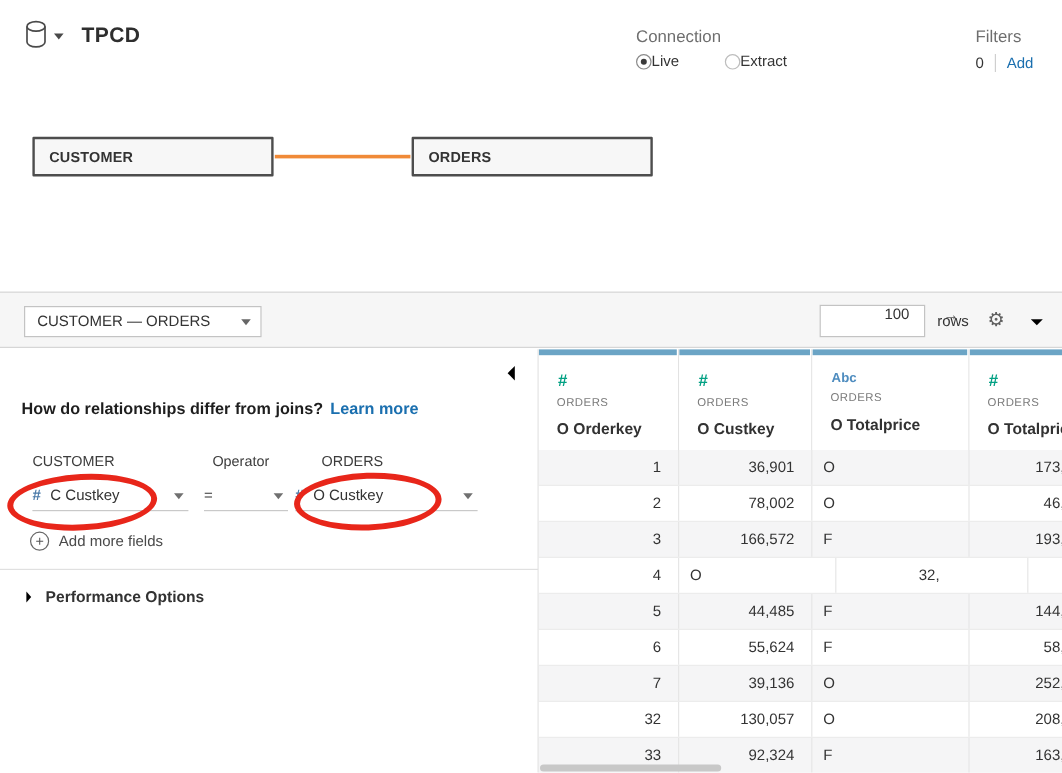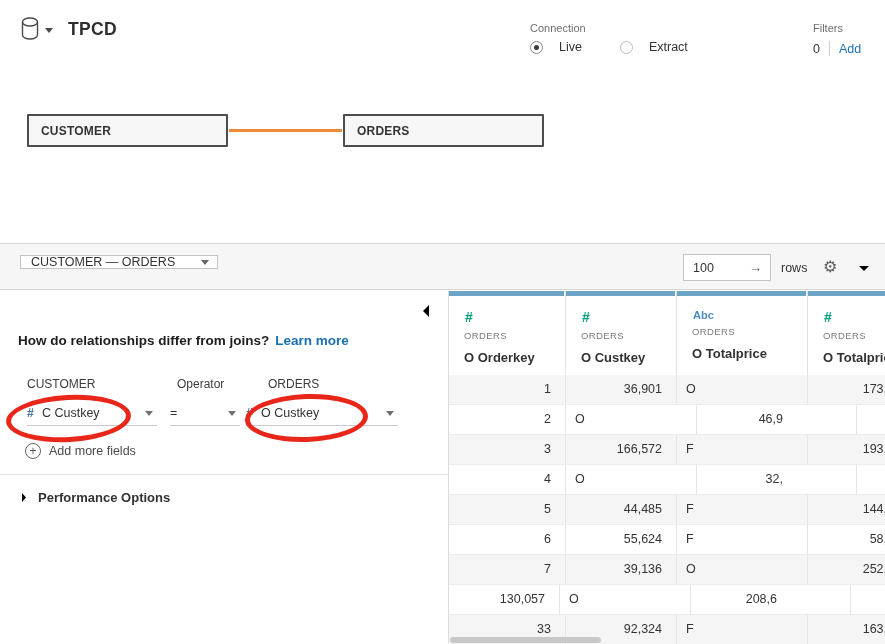--- a/index.html
+++ b/index.html
@@ -7,43 +7,43 @@
   body { font-family:"Liberation Sans","DejaVu Sans",sans-serif; background:#fff; color:#333; }
   .screen { position:relative; width:885px; height:644px; overflow:hidden; background:#fff; }
 
   
   .brand { position:absolute; left:20px; top:16px; display:flex; align-items:center; }
   .db-icon { width:22px; height:26px; }
   .db-caret { width:0;height:0;border-left:4px solid transparent;border-right:4px solid transparent;border-top:5px solid #4a4a4a; margin:2px 0 0 3px; }
   .app-title { font-size:17.5px; font-weight:700; color:#2e2e2e; margin-left:15px; letter-spacing:.3px; }
 
   .connection { position:absolute; left:530px; top:22px; }
-  .group-label { font-size:11px; color:#6e6e6e; }
+  .group-label { font-size:14px; color:#6e6e6e; }
   .radio-row { display:flex; align-items:center; margin-top:6px; gap:38px; }
-  .radio-opt { display:flex; align-items:flex-end; gap:16px; font-size:12.5px; color:#333; cursor:default; }
+  .radio-opt { display:flex; align-items:flex-end; gap:0; font-size:12.5px; color:#333; cursor:default; }
   .radio { width:13px; height:13px; border-radius:50%; border:1px solid #8a8a8a; background:#fff; position:relative; }
   .radio.sel::after { content:""; position:absolute; left:3px; top:3px; width:5px; height:5px; border-radius:50%; background:#3b3b3b; }
   .radio.unsel { border-color:#bdbdbd; }
 
   .filters { position:absolute; left:813px; top:22px; }
   .filters-row { display:flex; align-items:center; margin-top:7px; font-size:12.5px; }
   .filters-count { color:#333; }
   .vdiv { width:1px; height:15px; background:#cfcfcf; margin:0 9px; }
   .link { color:var(--link-blue); cursor:pointer; }
 
   
   .tbl-box { position:absolute; width:201px; height:33px; background:#f7f7f7; border:2px solid #4d4d4d; border-radius:1px; display:flex; align-items:center; padding-left:12px; font-size:12px; font-weight:bold; color:#333; letter-spacing:.2px; cursor:pointer; }
   .noodle { position:absolute; left:229px; top:129px; width:113px; height:3px; background:var(--accent-orange); cursor:pointer; }
 
   
   .toolbar { position:absolute; left:0; top:243px; width:885px; height:47px; background:#f6f6f6; border-top:1px solid #d6d6d6; border-bottom:1px solid #d6d6d6; }
-  .rel-selector { position:absolute; left:20px; top:11px; width:198px; height:14px; background:#fff; border:1px solid #c3c3c3; display:flex; align-items:center; padding:0 8px 0 10px; font-size:12.5px; color:#333; cursor:pointer; }
+  .rel-selector { position:absolute; left:20px; top:11px; width:198px; height:26px; background:#fff; border:1px solid #c3c3c3; display:flex; align-items:center; padding:0 8px 0 10px; font-size:12.5px; color:#333; cursor:pointer; }
   .rel-selector .caret { margin-left:auto; }
   .caret { width:0; height:0; border-left:4.5px solid transparent; border-right:4.5px solid transparent; border-top:5px solid #666; }
-  .rows-box { position:absolute; left:683px; top:10px; width:88px; height:27px; background:#fff; border:1px solid #c3c3c3; display:flex; align-items:center; }
+  .rows-box { position:absolute; left:683px; top:10px; width:88px; height:27px; background:#fff; border:1px solid #c3c3c3; display:flex; align-items:flex-start;padding-left:44px; }
   .rows-box input { border:none; outline:none; width:58px; font-size:12.5px; color:#333; padding-left:9px; font-family:inherit; background:transparent; }
   .go-arrow { font-size:13px; color:#555; margin-left:auto; padding-right:8px; cursor:pointer; }
   .rows-label { position:absolute; left:781px; top:17px; font-size:12.5px; color:#333; }
   .gear { position:absolute; left:823px; top:13px; font-size:16px; color:#5f5f5f; cursor:pointer; font-family:"DejaVu Sans",sans-serif; }
   .chev-down { position:absolute; left:857px; top:20px; cursor:pointer; }
 
   
   .main { position:absolute; left:0; top:291px; width:885px; height:353px; }
   .left-panel { position:absolute; left:0; top:0; width:449px; height:353px; background:#fff; border-right:1px solid #dcdcdc; }
   .collapse { position:absolute; left:421px; top:12px; cursor:pointer; }
@@ -222,20 +222,21 @@
         </div>
       <div>
           <div class="grow odd">
             <div class="gcell c0 right">1</div>
             <div class="gcell c1 right">36,901</div>
             <div class="gcell c2 left">O</div>
             <div class="gcell c3 clip">173,6</div>
           </div>
           <div class="grow even">
             <div class="gcell c0 right">2</div>
+            <div class="gcell c1 right">78,002</div>
             <div class="gcell c2 left">O</div>
             <div class="gcell c3 clip">46,9</div>
           </div>
           <div class="grow odd">
             <div class="gcell c0 right">3</div>
             <div class="gcell c1 right">166,572</div>
             <div class="gcell c2 left">F</div>
             <div class="gcell c3 clip">193,8</div>
           </div>
           <div class="grow even">
@@ -255,20 +256,21 @@
             <div class="gcell c2 left">F</div>
             <div class="gcell c3 clip">58,7</div>
           </div>
           <div class="grow odd">
             <div class="gcell c0 right">7</div>
             <div class="gcell c1 right">39,136</div>
             <div class="gcell c2 left">O</div>
             <div class="gcell c3 clip">252,0</div>
           </div>
           <div class="grow even">
+            <div class="gcell c0 right">32</div>
             <div class="gcell c1 right">130,057</div>
             <div class="gcell c2 left">O</div>
             <div class="gcell c3 clip">208,6</div>
           </div>
           <div class="grow odd">
             <div class="gcell c0 right">33</div>
             <div class="gcell c1 right">92,324</div>
             <div class="gcell c2 left">F</div>
             <div class="gcell c3 clip">163,2</div>
           </div>

